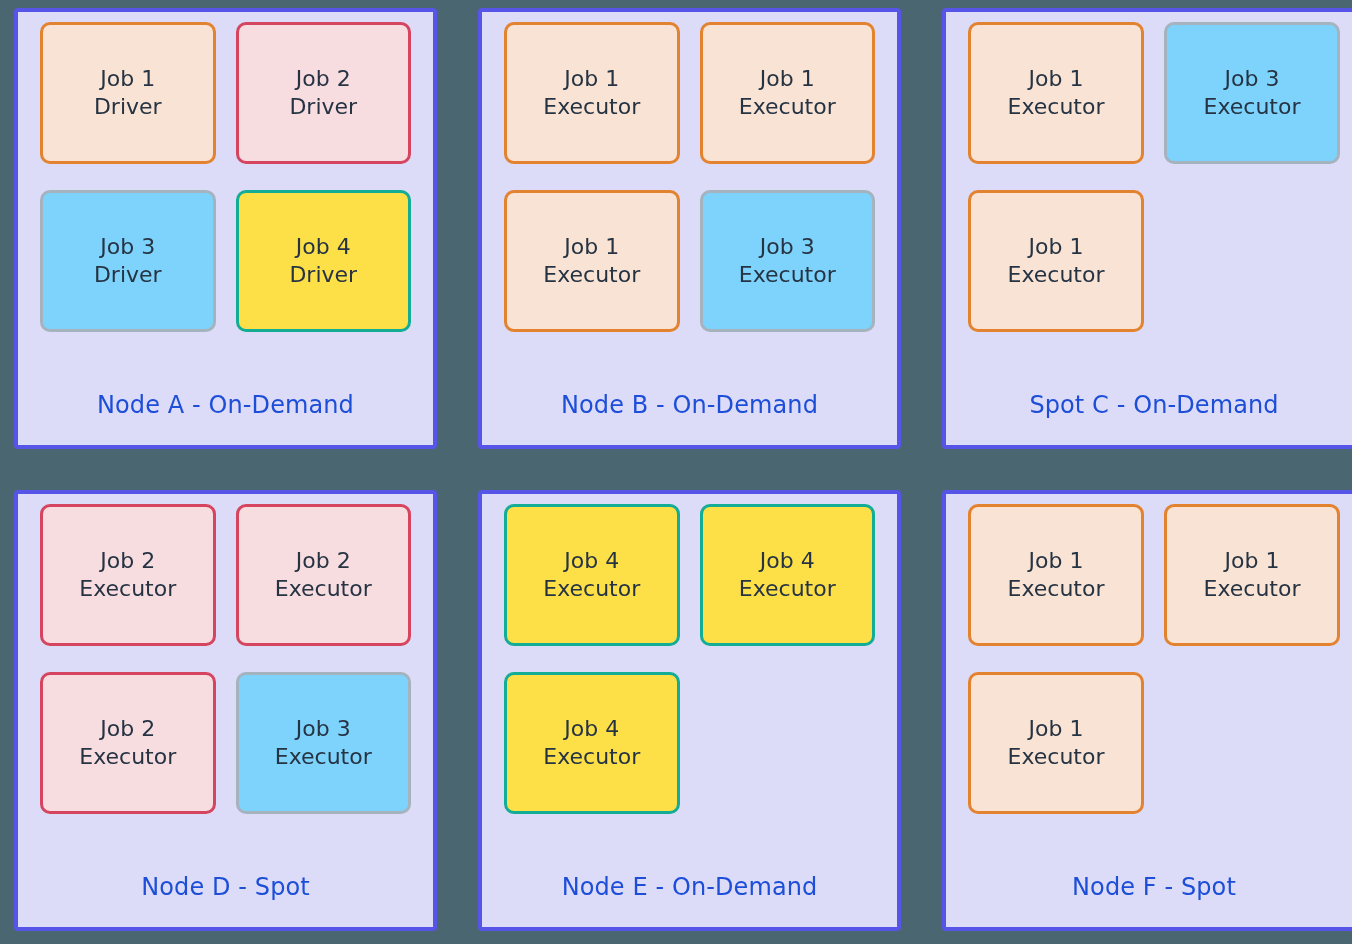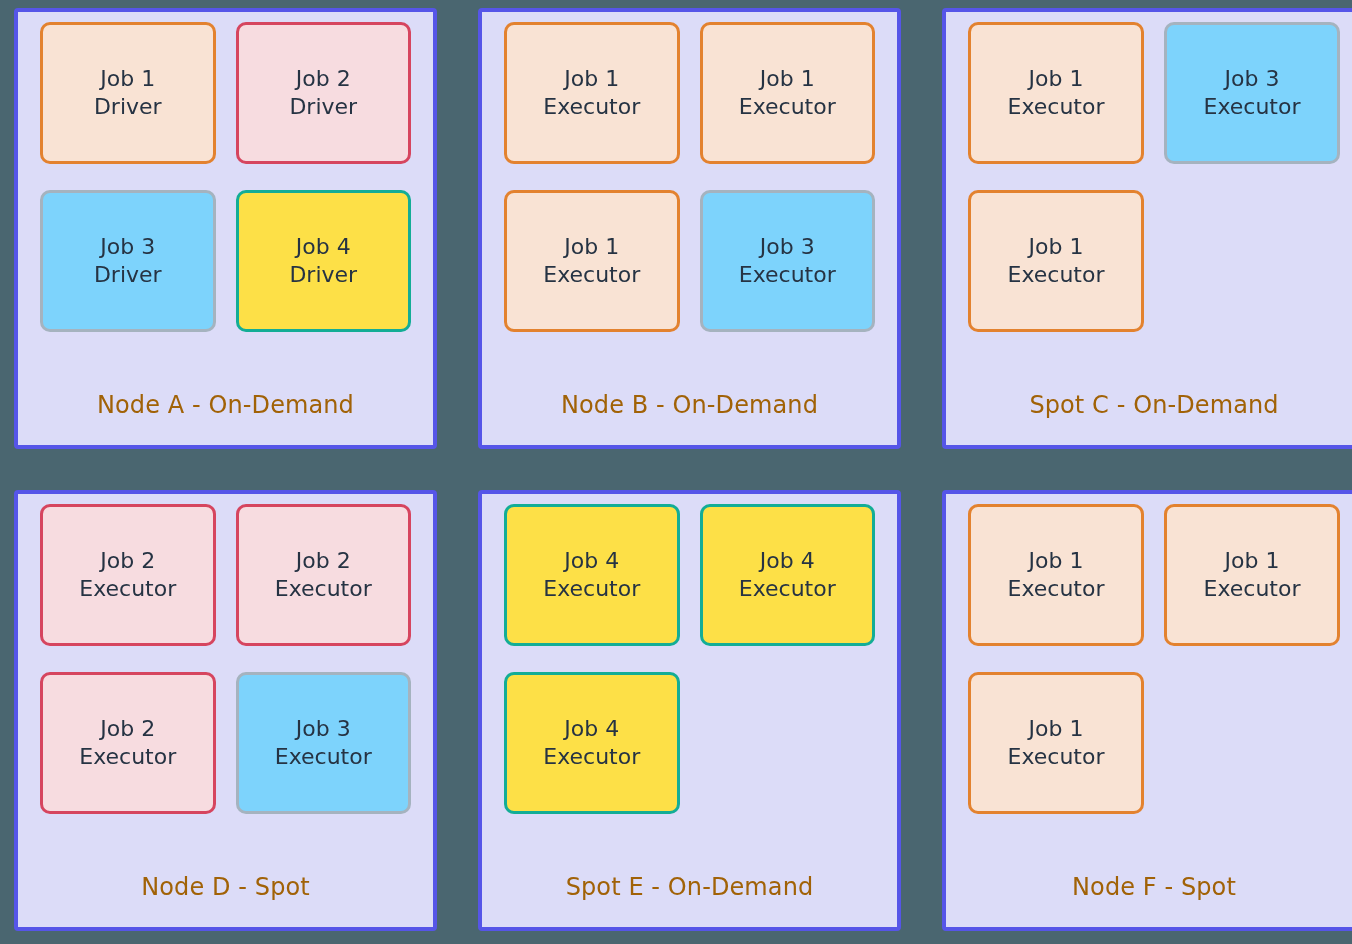--- a/index.html
+++ b/index.html
@@ -73,21 +73,21 @@
   .job-red    { background: #f7dce0; border-color: #d6455f; text-align: center; }
   .job-gray   { background: #7dd3fc; border-color: #a5b3bf; }
   .job-teal   { background: #fde047; border-color: #13ad96; }
 
   .node-label {
     margin-top: auto;
     margin-bottom: 0;
     padding-bottom: 26px;
     text-align: center;
     font-size: 24px;
-    color: #a16207;
+    color: #1d4ed8;
     letter-spacing: 0.1px;
     user-select: none;
   }
 </style>
 </head>
 <body>
 
 <div id="cluster-grid">
     <div class="node-panel">
       <div class="slot-grid">
@@ -179,21 +179,21 @@
         <div class="task-card job-teal">
           <span class="line">Job 4</span>
           <span class="line">Executor</span>
         </div>
         <div class="task-card job-teal">
           <span class="line">Job 4</span>
           <span class="line">Executor</span>
         </div>
         <div class="task-card empty-slot"></div>
       </div>
-      <div class="node-label">Spot E - On-Demand</div>
+      <div class="node-label">Node E - On-Demand</div>
     </div>
     <div class="node-panel">
       <div class="slot-grid">
         <div class="task-card job-orange">
           <span class="line">Job 1</span>
           <span class="line">Executor</span>
         </div>
         <div class="task-card job-orange">
           <span class="line">Job 1</span>
           <span class="line">Executor</span>

